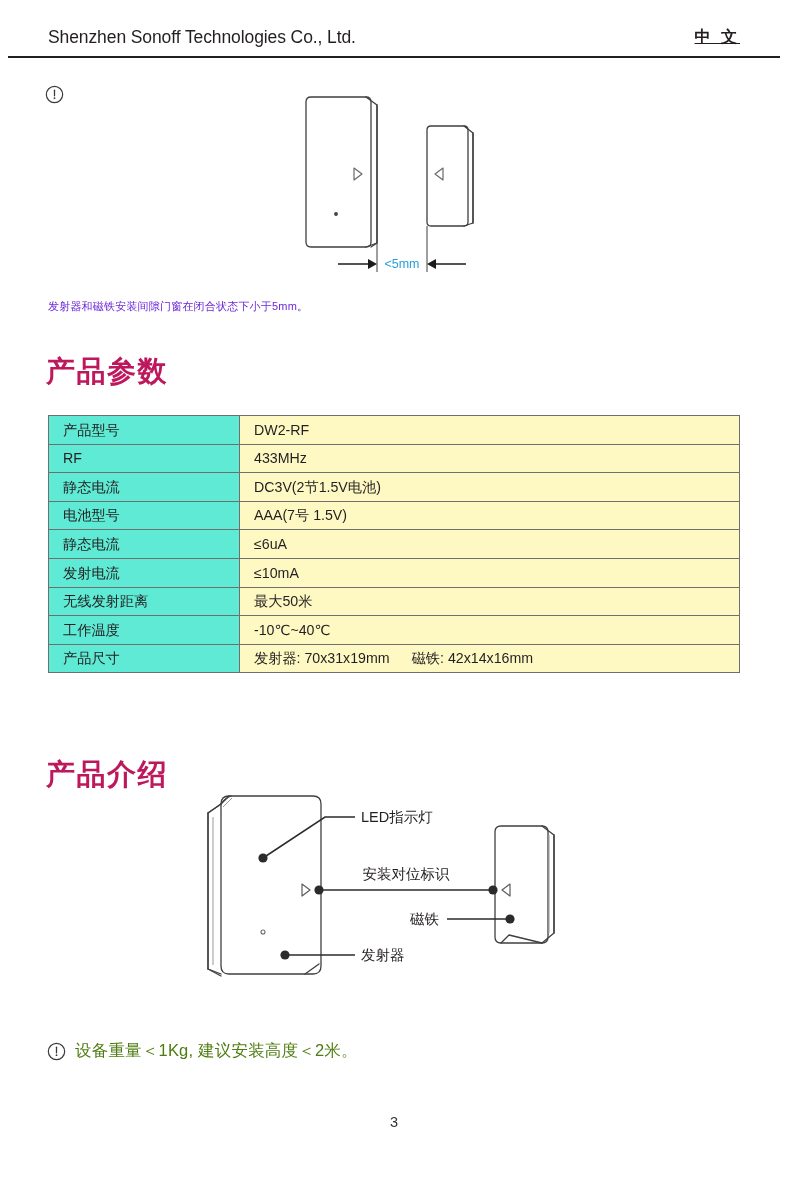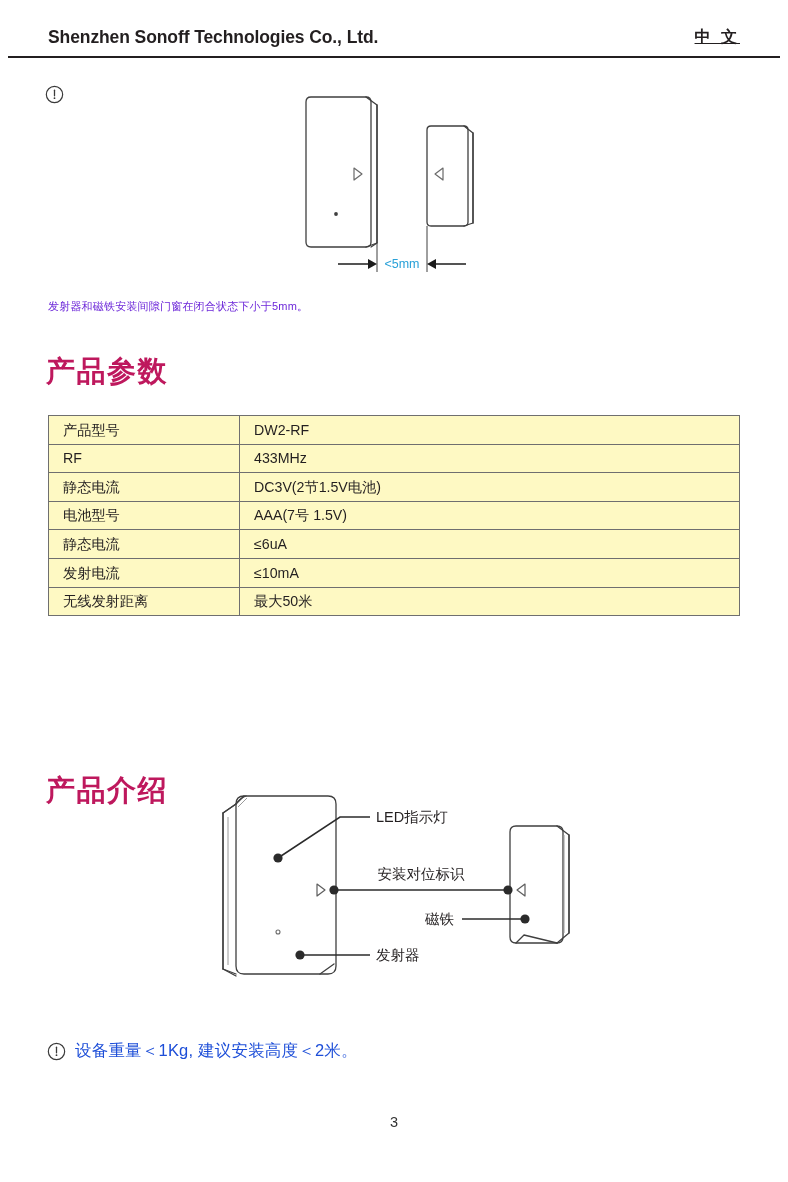--- a/index.html
+++ b/index.html
@@ -32,21 +32,21 @@
     top: 20px;
     height: 34px;
     display: flex;
     align-items: center;
     justify-content: space-between;
     padding: 0 38px 0 38px;
     box-sizing: border-box;
   }
   .company-name {
     font-size: 17.5px;
-    font-weight: bold;
+    font-weight: normal;
     letter-spacing: -0.1px;
     color: #231f20;
     white-space: nowrap;
   }
   .lang-label {
     font-size: 16px;
     font-weight: bold;
     color: #231f20;
     letter-spacing: 3px;
     text-decoration: underline;
@@ -100,21 +100,21 @@
   
   .section-title {
     position: absolute;
     font-size: 29px;
     font-weight: bold;
     color: #be185d;
     letter-spacing: 1.5px;
     white-space: nowrap;
   }
   #title-params { left: 46px; top: 352px; }
-  #title-intro  { left: 46px; top: 755px; margin-top: 16px; }
+  #title-intro  { left: 46px; top: 755px; }
 
   
   .spec-table {
     position: absolute;
     left: 48px;
     top: 415px;
     width: 692px;
     border-collapse: collapse;
     table-layout: fixed;
   }
@@ -123,49 +123,49 @@
     height: 27.6px;
     padding: 0 0 0 14px;
     font-size: 14.2px;
     color: #231f20;
     line-height: 1.15;
     vertical-align: middle;
     white-space: nowrap;
   }
   .spec-table td.k {
     width: 176px;
-    background: #fef9c3;
+    background: #5eead4;
   }
   .spec-table td.v {
     background: #fef9c3;
   }
   .dim-gap { display: inline-block; width: 22px; }
 
   
   .fig-intro {
     position: absolute;
-    left: 200px;
+    left: 185px;
     top: 780px;
     width: 420px;
     height: 225px;
   }
   .fig-intro svg { display: block; }
 
   
   .bottom-note {
     position: absolute;
     left: 47px;
     top: 1040px;
     display: flex;
     align-items: center;
     gap: 9px;
   }
   .bottom-note .note-text {
     font-size: 16.5px;
-    color: #1d4ed8;
+    color: #4d7c0f;
     letter-spacing: 0.2px;
     white-space: nowrap;
   }
 
   
   .page-number {
     position: absolute;
     left: 0;
     top: 1114px;
     width: 788px;
@@ -267,20 +267,28 @@
       <td class="k">静态电流</td>
       <td class="v">≤6uA</td>
     </tr>
     <tr>
       <td class="k">发射电流</td>
       <td class="v">≤10mA</td>
     </tr>
     <tr>
       <td class="k">无线发射距离</td>
       <td class="v">最大50米</td>
+    </tr>
+    <tr>
+      <td class="k">工作温度</td>
+      <td class="v">-10℃~40℃</td>
+    </tr>
+    <tr>
+      <td class="k">产品尺寸</td>
+      <td class="v"><span>发射器: 70x31x19mm</span><span class="dim-gap"></span><span>磁铁: 42x14x16mm</span></td>
     </tr>
   </tbody>
 </table>
 
 <div class="section-title" id="title-intro">产品介绍</div>
 
 <div class="fig-intro">
   <svg viewBox="0 0 420 225" width="420" height="225">
 
     <g fill="none" stroke="#3f3f3f" stroke-width="1.3" stroke-linejoin="round" stroke-linecap="round">

